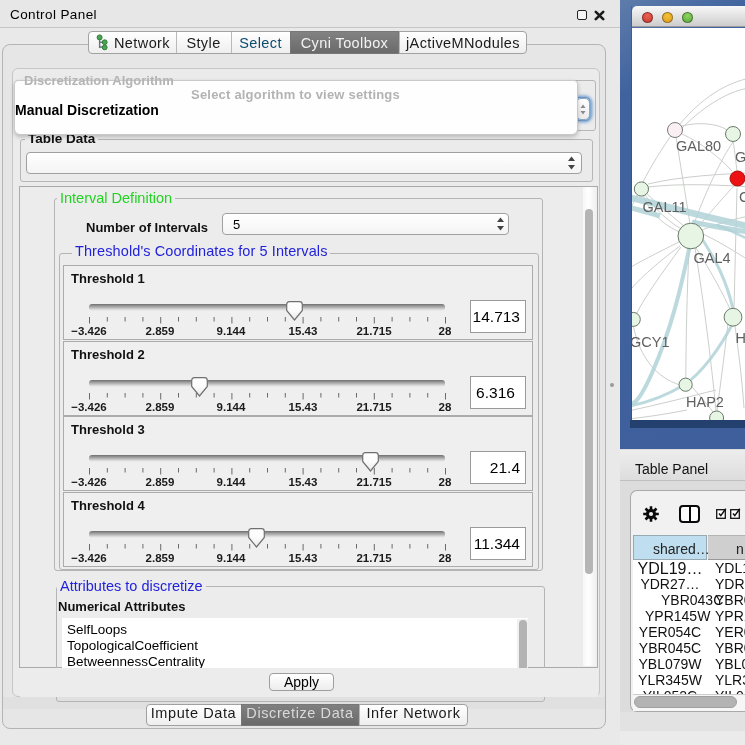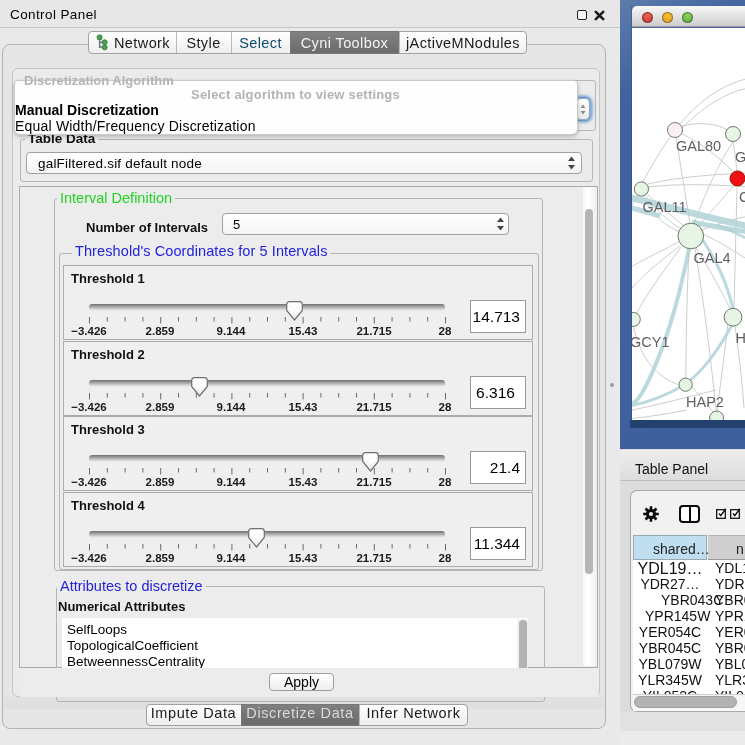--- a/index.html
+++ b/index.html
@@ -40,21 +40,20 @@
 <div class="abs" style="left:15px;top:80px;width:581px;height:51px;border:1px solid #b6b6b6;border-radius:3px;"></div>
 <div class="combo" style="left:22px;top:97px;width:568px;height:24px;"></div>
 <div class="abs" style="left:576px;top:98px;width:14px;height:22px;background:linear-gradient(#ffffff,#ebebeb);border:1px solid #8aa9c8;border-radius:5px;box-shadow:0 0 3px 2.5px rgba(90,145,205,.8);"></div>
 <svg class="abs" style="left:580px;top:104px;" width="6" height="11" viewBox="0 0 6 11">
       <path d="M3 0.5 L5.5 4 L0.5 4 Z" fill="#8a8a8a"></path>
       <path d="M3 10.5 L5.5 7 L0.5 7 Z" fill="#8a8a8a"></path>
     </svg>
 <div class="abs" style="left:20px;top:139px;width:573px;height:43px;border:1px solid #b6b6b6;border-radius:3px;"></div>
 <div class="grouptitle" style="left:25px;top:130.5px;font-size:13.5px;font-weight:bold;color:#111;">Table Data</div>
 <div class="combo" style="left:26px;top:152px;width:556px;height:22px;"></div>
-<div class="abs" style="left:38px;top:156px;font-size:13.5px;letter-spacing:.2px;color:#000;">galFiltered.sif default node</div>
 <svg class="abs" style="left:567px;top:156px;" width="9" height="14" viewBox="0 0 9 14">
       <path d="M4.5 0.5 L8 5 L1 5 Z" fill="#444"></path>
       <path d="M4.5 13.5 L8 9 L1 9 Z" fill="#444"></path>
     </svg>
 <div class="abs" style="left:19px;top:186px;width:579px;height:482px;background:#ececec;border:1px solid #aaa;overflow:hidden;"></div>
 <div class="abs" style="left:583px;top:187px;width:14px;height:479px;background:linear-gradient(90deg,#f6f6f6,#ffffff 40%,#ededed);"></div>
 <div class="abs" style="left:585px;top:209px;width:8px;height:365px;background:#b5b5b5;border-radius:4px;"></div>
 <div class="abs" style="left:54px;top:198px;width:489px;height:373px;border:1px solid #b4b4b4;border-radius:3px;"></div>
 <div class="grouptitle" style="left:57px;top:189.5px;font-size:14.5px;color:#22d322;">Interval Definition</div>
 <div class="abs b13" style="left:86px;top:220px;">Number of Intervals</div>
@@ -257,21 +256,20 @@
 <div class="abs" style="left:241px;top:705px;width:1px;height:20px;background:#b9b9b9;"></div>
 <div class="abs" style="left:359px;top:705px;width:1px;height:20px;background:#b9b9b9;"></div>
 <div class="abs" style="left:241px;top:704px;width:118px;height:22px;background:linear-gradient(#808080,#6a6a6a);border:1px solid #777;"></div>
 <div class="abs" style="left:146px;top:704.5px;width:95px;text-align:center;font-size:14.5px;color:#1a1a1a;font-weight:normal;letter-spacing:.6px;">Impute Data</div>
 <div class="abs" style="left:241px;top:704.5px;width:118px;text-align:center;font-size:14.5px;color:#d9d9d9;font-weight:normal;letter-spacing:.6px;">Discretize Data</div>
 <div class="abs" style="left:359px;top:704.5px;width:109px;text-align:center;font-size:14.5px;color:#1a1a1a;font-weight:normal;letter-spacing:.6px;">Infer Network</div>
 <div class="abs" style="left:14px;top:80px;width:564px;height:55px;background:#fefefe;border:1px solid #c9c9c9;border-radius:4px 4px 6px 6px;box-shadow:0 2px 4px rgba(0,0,0,.22);"></div>
 <div class="abs b13" style="left:24px;top:73px;color:#b4b4b4;">Discretization Algorithm</div>
 <div class="abs" style="left:15px;top:101.5px;font-size:14px;font-weight:bold;color:#000;">Manual Discretization</div>
 <div class="abs" style="left:13px;top:86.5px;width:565px;text-align:center;font-size:13px;letter-spacing:.2px;font-weight:bold;color:#b3b3b3;">Select algorithm to view settings</div>
-<div class="abs" style="left:15px;top:117.5px;font-size:14px;letter-spacing:.2px;color:#000;">Equal Width/Frequency Discretization</div>
 <div class="abs" style="left:610px;top:383px;width:4px;height:4px;border-radius:2px;background:#9a9a9a;"></div>
 <div class="abs" style="left:620px;top:0;width:125px;height:449px;background:linear-gradient(145deg,#5e7cab 0%,#40639f 18%,#3e5f9c 100%);"></div>
 <div class="abs" style="left:630px;top:420px;width:115px;height:8px;background:#24406e;"></div>
 <div class="abs" style="left:631px;top:6px;width:1px;height:414px;background:rgba(40,60,100,.35);"></div>
 <div class="abs" style="left:632px;top:6px;width:113px;height:21px;background:linear-gradient(#f8f8f8,#cdcdcd);border-radius:5px 0 0 0;border-bottom:1px solid #9c9c9c;"></div>
 <div class="abs" style="left:641.5px;top:11.5px;width:11px;height:11px;border-radius:6px;background:radial-gradient(circle at 50% 30%, #ee6156, #c33a30);border:0.5px solid rgba(0,0,0,.35);"></div>
 <div class="abs" style="left:661.5px;top:11.5px;width:11px;height:11px;border-radius:6px;background:radial-gradient(circle at 50% 30%, #f5c22e, #dd9c28);border:0.5px solid rgba(0,0,0,.35);"></div>
 <div class="abs" style="left:681.5px;top:11.5px;width:11px;height:11px;border-radius:6px;background:radial-gradient(circle at 50% 30%, #8ed460, #5ba83e);border:0.5px solid rgba(0,0,0,.35);"></div>
 <div class="abs" style="left:632px;top:28px;width:113px;height:392px;background:#ffffff;overflow:hidden;">
 <svg width="113" height="392" viewBox="0 0 113 392" style="position:absolute;left:0;top:0;">

